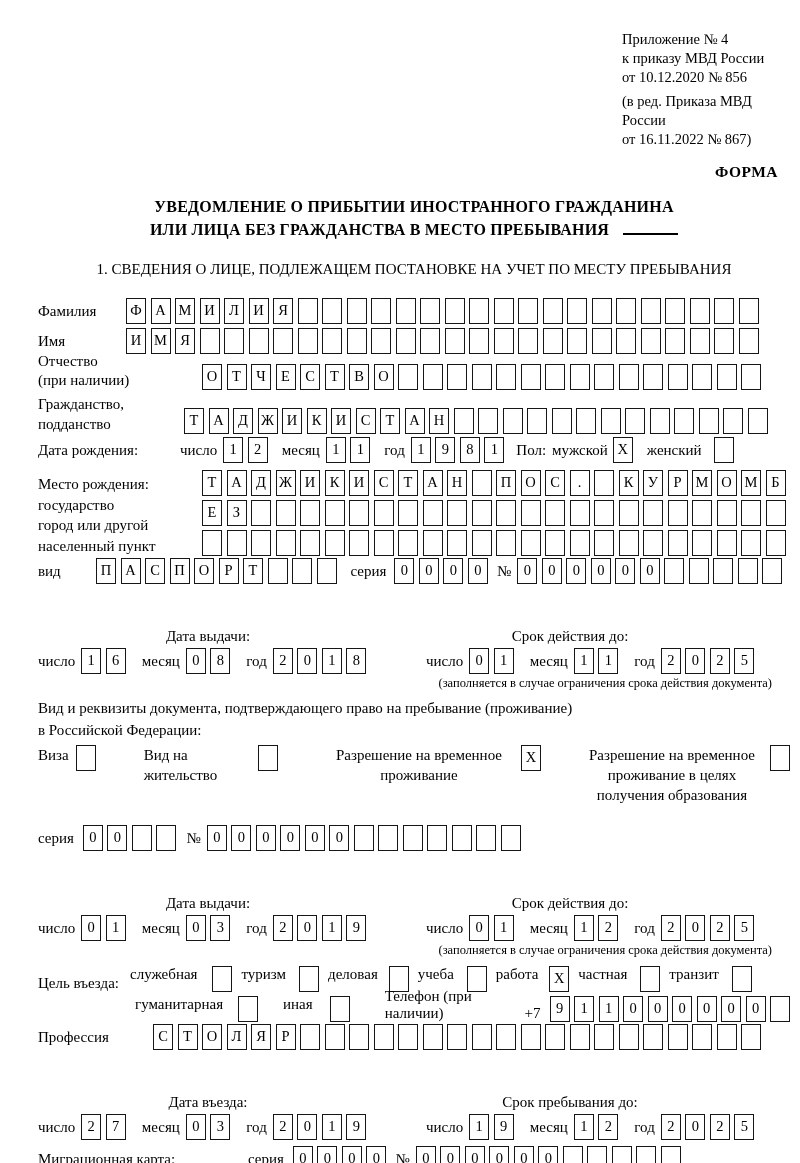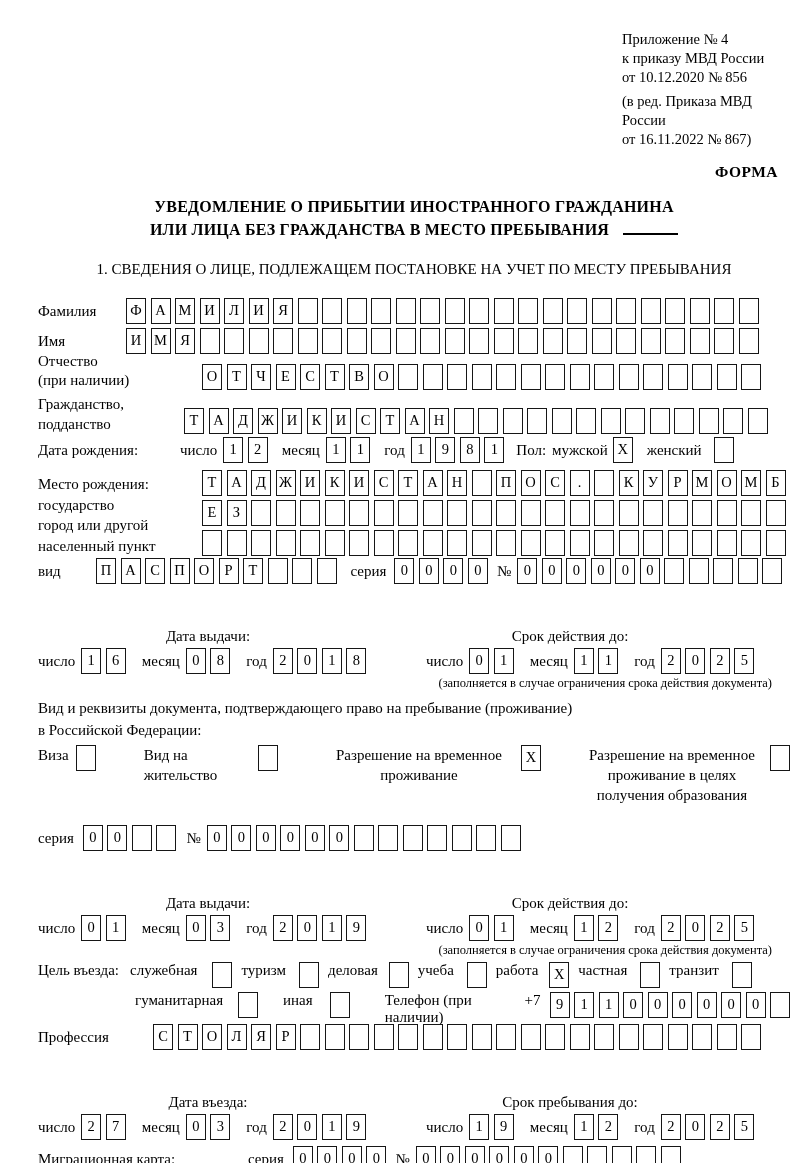--- a/index.html
+++ b/index.html
@@ -34,21 +34,21 @@
   .date-col.right{margin-left:14px;width:356px;}
   .note{font-size:12.5px;text-align:right;padding-right:18px;margin-top:2px;height:15px;}
   .para{margin-top:6px;line-height:22px;}
 
   .opts{display:flex;align-items:flex-start;margin-top:4px;column-gap:15px;min-height:78px;gap:40px;}
   .opt{display:flex;align-items:flex-start;column-gap:7px;}
   .opt .olabel{line-height:20px;}
   .opt .olabel.center{text-align:center;}
   .opt .cells{margin-top:0;}
 
-  .purpose{display:flex;align-items:flex-start;column-gap:9px;height:30px;}
+  .purpose{display:flex;align-items:flex-end;column-gap:9px;height:30px;}
   .purpose .plabel{margin-right:2px;}
   .indent2{padding-left:97px;}
   .phone-label{margin-left:26px;}
   .phone-prefix{margin-left:12px;}
 </style>
 </head>
 <body>
 
 <div class="page">
 

